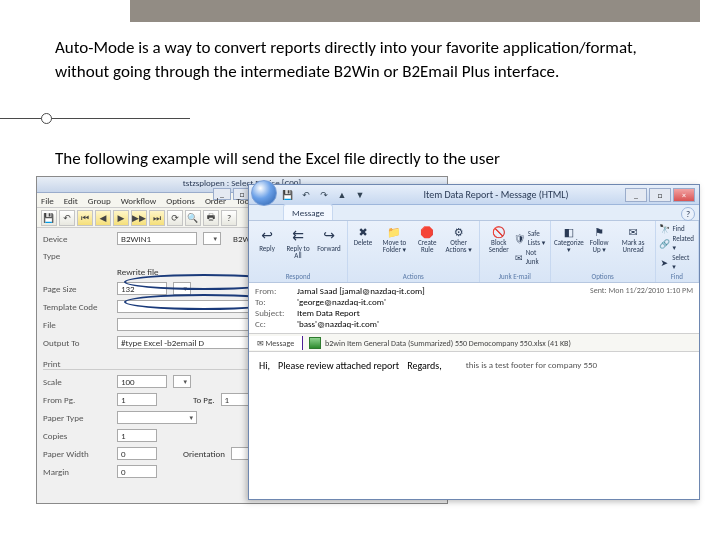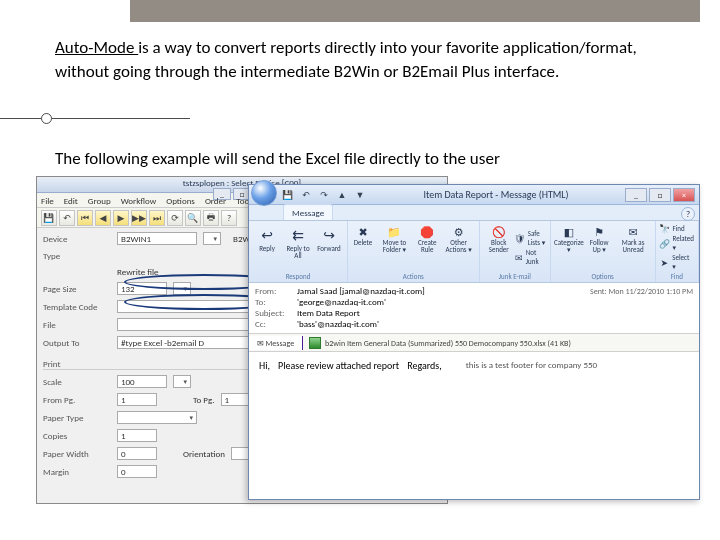--- a/index.html
+++ b/index.html
@@ -1,20 +1,20 @@
 <!DOCTYPE html>
 <html><head>
 <meta charset="utf-8">
 <style>
   * { box-sizing: border-box; margin: 0; padding: 0; }
   html, body { width: 720px; height: 540px; font-family: Calibri, Arial, sans-serif; background: #fff; overflow: hidden; }
   .slide { position: relative; width: 720px; height: 540px; background: #fff; }
   .top-bar { position: absolute; top: 0; left: 130px; width: 570px; height: 22px; background: #928c84; }
   .body-text { position: absolute; top: 36px; left: 55px; width: 610px; font-size: 17px; line-height: 1.4; color: #000; }
-  .body-text .u { text-decoration: underline; }
+  .body-text .u { }
   .accent-line { position: absolute; top: 118px; left: 0; width: 190px; height: 1px; background: #4a4a4a; }
   .accent-dot { position: absolute; top: 113px; left: 41px; width: 11px; height: 11px; border: 1px solid #4a4a4a; border-radius: 50%; background: #fff; }
   .follow-text { position: absolute; top: 148px; left: 55px; width: 610px; font-size: 17px; color: #000; }
   
   .win-legacy { position: absolute; top: 176px; left: 36px; width: 412px; height: 328px; background: #f0f0f0; border: 1px solid #8a8a8a; font-size: 10px; color: #333; }
   .win-legacy .titlebar { height: 16px; background: linear-gradient(#e8eef6,#c8d6ea); display: flex; align-items: center; padding: 0 4px; border-bottom: 1px solid #9aaccb; flex-direction: column; }
   .win-legacy .title-icon { width: 10px; height: 10px; background: #5a7aa8; margin-right: 4px; }
   .win-legacy .title-text { flex: 1; font-size: 9px; color: #2a3a55; }
   .win-legacy .win-btns { display: flex; gap: 2px; }
   .win-legacy .win-btn { width: 18px; height: 12px; background: #e4e9f2; border: 1px solid #9aaccb; font-size: 8px; text-align: center; line-height: 10px; }
@@ -52,21 +52,21 @@
   .ribbtn { display: flex; flex-direction: column; align-items: center; justify-content: flex-start; padding: 2px 2px; font-size: 7px; color: #2a3a55; min-width: 28px; }
   .ribbtn .ico { width: 20px; height: 20px; display: flex; align-items: center; justify-content: center; font-size: 14px; }
   .ribbtn.sm { min-width: 22px; }
   .ribbtn.sm .ico { width: 14px; height: 14px; font-size: 11px; }
   .ribbtn .tx { text-align: center; line-height: 1.05; }
   .ol-group .gname { font-size: 7px; color: #5a7aa8; text-align: center; padding-bottom: 1px; }
   .ol-group.stack .btns { flex-direction: column; gap: 1px; }
   .stack-item { display: flex; align-items: center; gap: 3px; font-size: 7px; color: #2a3a55; }
   .stack-item .ico { width: 10px; height: 10px; font-size: 9px; display: flex; align-items: center; justify-content: center; }
   .ol-headers { border-bottom: 1px solid #d0d0d0; padding: 2px 6px 4px; font-size: 9px; }
-  .ol-hrow { display: flex; align-items: center; }
+  .ol-hrow { display: flex; }
   .ol-hrow .hl { width: 42px; color: #666; }
   .ol-hrow .hv { flex: 1; color: #000; white-space: nowrap; overflow: hidden; text-overflow: ellipsis; }
   .ol-hrow .sent { color: #666; font-size: 8px; }
   .ol-msgatt { height: 18px; background: #f7f7f3; border-bottom: 1px solid #d0d0d0; display: flex; align-items: center; font-size: 8px; color: #444; }
   .att-tab { padding: 2px 8px; border-right: 1px solid #4c1d95; }
   .att-tab.active { background: #fff; }
   .att-item { display: flex; align-items: center; gap: 4px; padding: 0 6px; }
   .xls-ico { width: 12px; height: 12px; background: linear-gradient(#8fd38f,#2e8b2e); border: 1px solid #2e7a2e; }
   .ol-body { padding: 6px 10px; font-size: 10px; color: #000; line-height: 1.5; display: flex; flex-direction: row; gap: 8px; }
   .ol-body hr { border: none; border-top: 1px solid #ccc; margin: 2px 0; }

